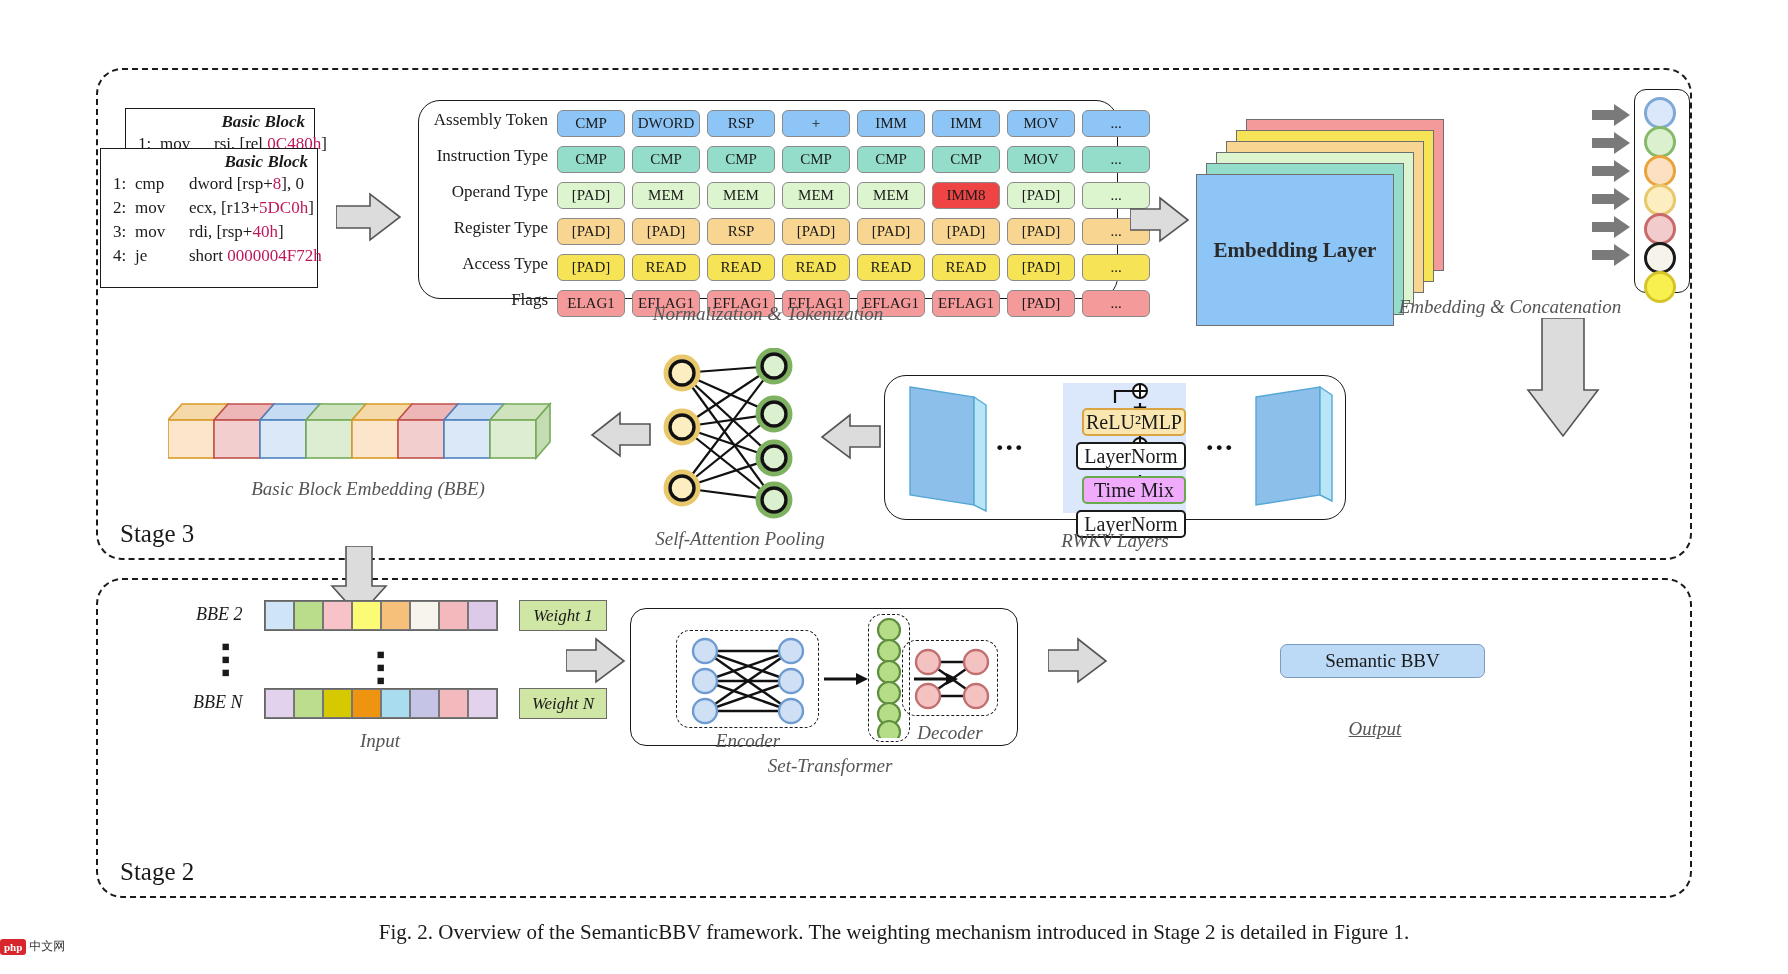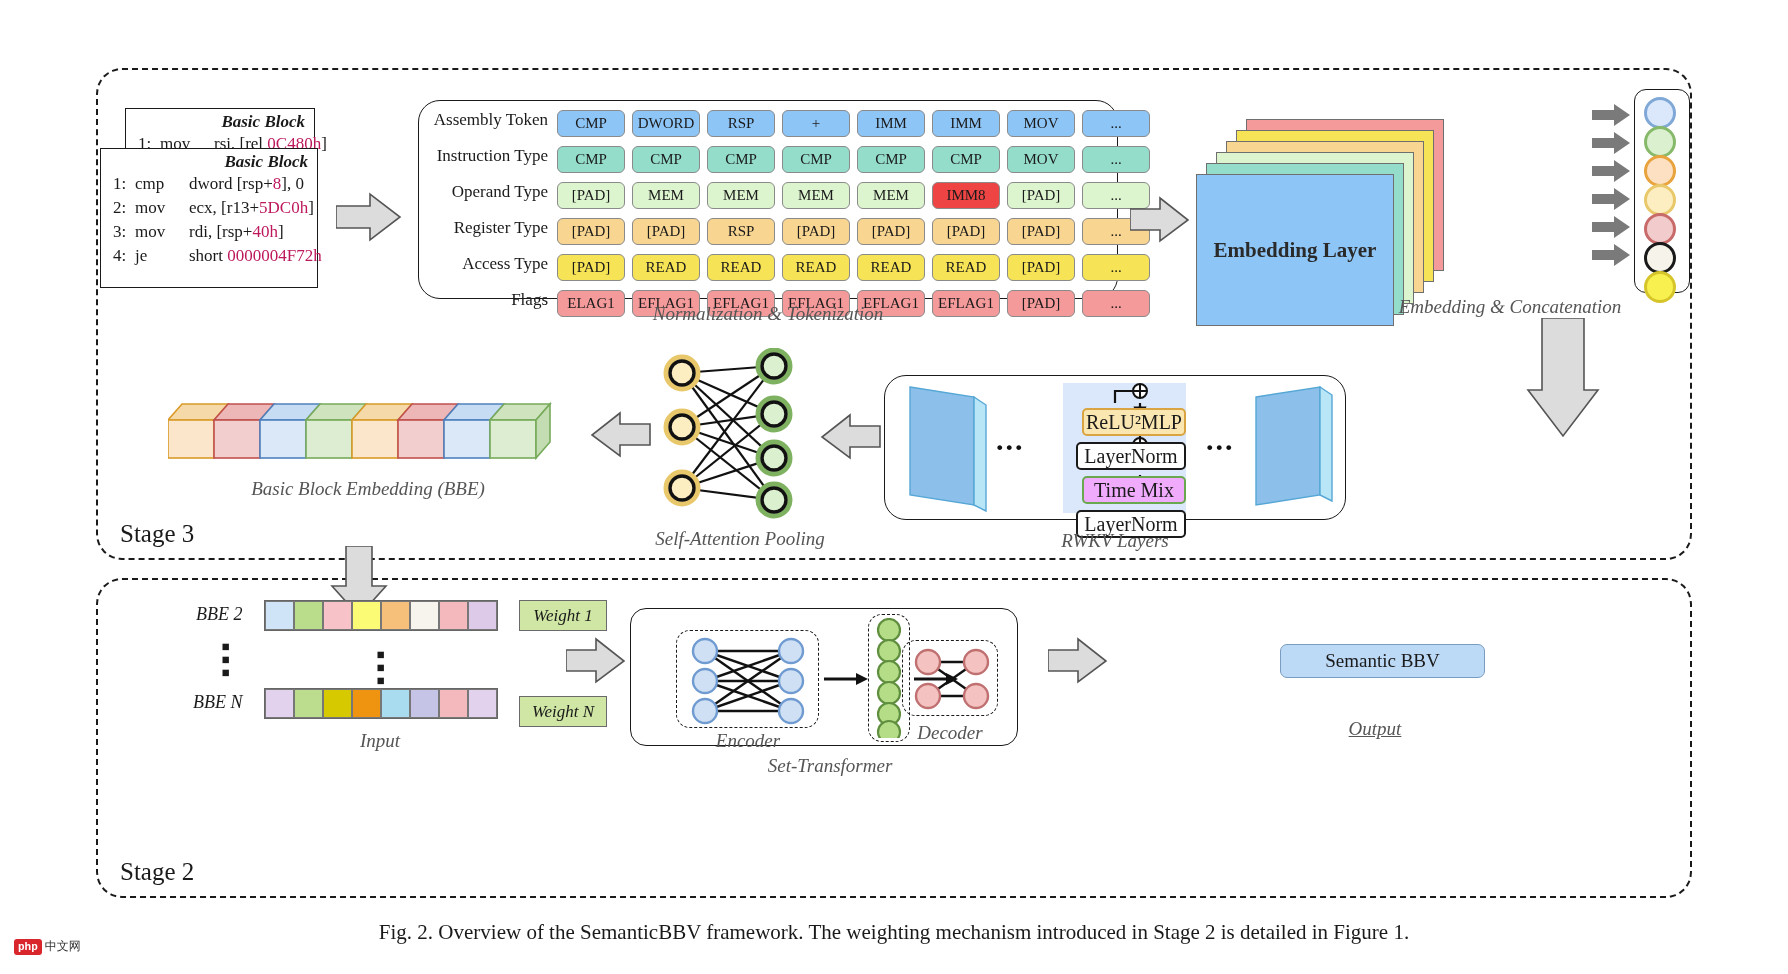--- a/index.html
+++ b/index.html
@@ -51,21 +51,21 @@
   .wbox{border:1.4px solid #6a6a6a;background:#cfe6a4;font-style:italic;font-size:17px;
         display:flex;align-items:center;justify-content:center;box-sizing:border-box;}
   .setbox{border:1.6px solid #1a1a1a;border-radius:16px;box-sizing:border-box;background:#fff;}
   .dashbox{border:1.8px dashed #1a1a1a;border-radius:14px;box-sizing:border-box;}
   .sembox{background:#bcd9f5;border:1.4px solid #7a9cc0;border-radius:7px;
           display:flex;align-items:center;justify-content:center;font-size:19px;box-sizing:border-box;}
   .figcap{font-size:21px;text-align:center;width:100%;}
   .vdots{font-size:26px;line-height:13px;font-weight:bold;}
   .php{position:absolute;left:0;top:938px;display:flex;align-items:center;gap:3px;}
   .phpbadge{background:#d9262c;color:#fff;font-size:11px;font-weight:bold;
-            padding:2px 4px;border-radius:3px;font-family:Liberation Mono, monospace;margin-left:14px;}
+            padding:2px 4px;border-radius:3px;font-family:Liberation Serif, serif;}
   .phptxt{font-size:12px;color:#333;font-family:"Liberation Sans",sans-serif;}
 </style>
 </head>
 <body>
 
 <div class="abs stage-box" style="left:96px;top:68px;width:1596px;height:492px;"></div>
 <div class="abs stage-label" style="left:120px;top:520px;">Stage 3</div>
 
 <div class="abs bbcard" style="left:125px;top:108px;width:190px;height:72px;">
   <div class="bbtitle">Basic Block</div>
@@ -350,21 +350,21 @@
 <div class="abs bberow" style="left:264px;top:688px;width:234px;">
   <div class="bbecell" style="background:#e3d2ee"></div>
   <div class="bbecell" style="background:#bcdd8d"></div>
   <div class="bbecell" style="background:#d7c900"></div>
   <div class="bbecell" style="background:#ef9411"></div>
   <div class="bbecell" style="background:#aadcf0"></div>
   <div class="bbecell" style="background:#c5c3e6"></div>
   <div class="bbecell" style="background:#f4b9bc"></div>
   <div class="bbecell" style="background:#e3d2ee"></div>
 </div>
-<div class="abs wbox" style="left:519px;top:688px;width:88px;height:31px;margin-top:8px;">Weight N</div>
+<div class="abs wbox" style="left:519px;top:688px;width:88px;height:31px;">Weight N</div>
 <div class="abs cap" style="left:290px;top:730px;width:180px;">Input</div>
 
 <svg class="abs" style="left:566px;top:636px;" width="60" height="52">
   <polygon points="0,14 30,14 30,3 58,25 30,46 30,35 0,35" fill="#dcdcdc" stroke="#555" stroke-width="1.6"></polygon>
 </svg>
 
 <div class="abs setbox" style="left:630px;top:608px;width:388px;height:138px;"></div>
 <div class="abs dashbox" style="left:676px;top:630px;width:143px;height:98px;"></div>
 <svg class="abs" style="left:683px;top:635px;" width="130" height="90">
   <g stroke="#111" stroke-width="2.4">

